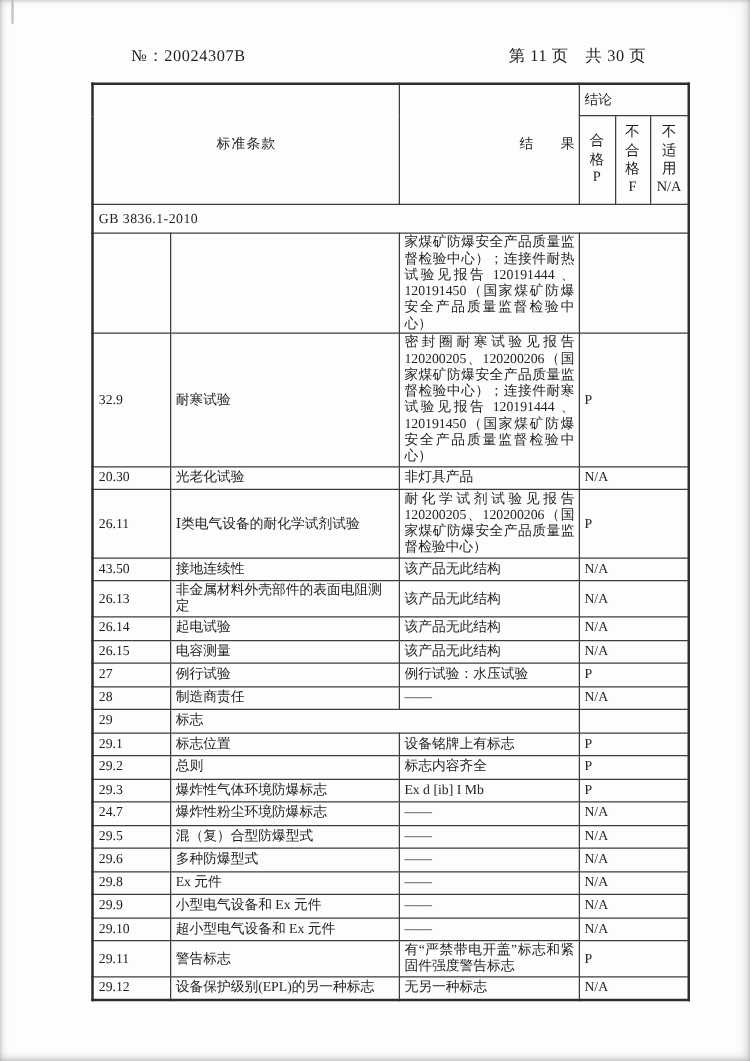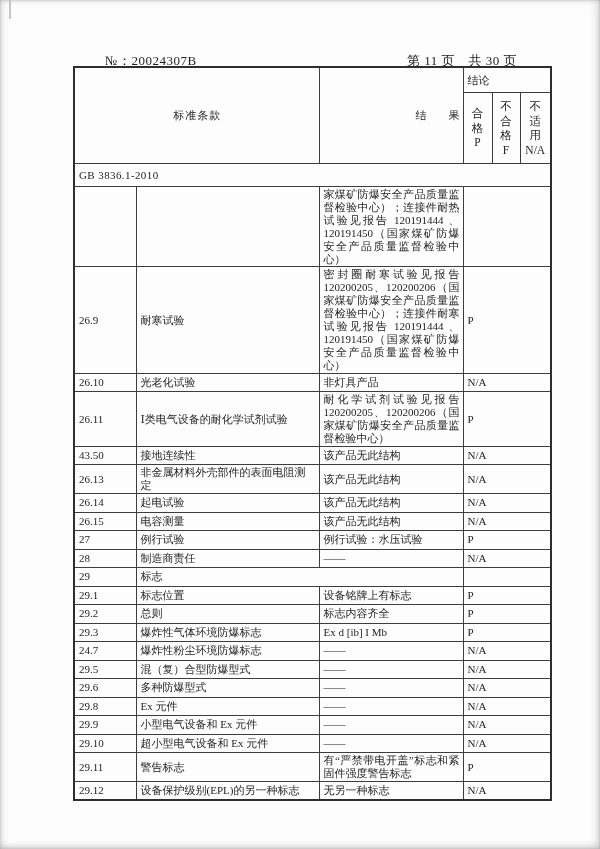--- a/index.html
+++ b/index.html
@@ -12,21 +12,21 @@
     overflow:hidden;
     box-shadow: inset 0 0 3px rgba(0,0,0,.18), inset -4px 0 8px rgba(0,0,0,.10), inset 0 -3px 7px rgba(0,0,0,.10), inset 3px 0 6px rgba(0,0,0,.06);
   }
   
   .page::before{
     content:"";
     position:absolute;left:9px;top:0;width:2px;height:19px;
     background:#b8b8b8;opacity:.8;
   }
   .doc-header{
-    position:absolute;top:52px;left:105px;right:83px;
+    position:absolute;top:36px;left:105px;right:83px;
     display:flex;justify-content:space-between;align-items:baseline;
     font-size:13px;letter-spacing:.5px;
   }
   table.report{
     position:absolute;left:73px;top:66px;
     width:477px;
     border-collapse:collapse;
     table-layout:fixed;
     border:2px solid #2e2e2e;
   }
@@ -101,27 +101,27 @@
         <tr>
           <td class="section" colspan="6">GB 3836.1-2010</td>
         </tr>
         <tr>
           <td class="clause"></td>
           <td class="name"></td>
           <td class="result">家煤矿防爆安全产品质量监督检验中心）；连接件耐热试验见报告 120191444 、120191450（国家煤矿防爆安全产品质量监督检验中心）</td>
           <td class="verdict" colspan="3"></td>
         </tr>
         <tr>
-          <td class="clause">26.9</td>
+          <td class="clause">32.9</td>
           <td class="name">耐寒试验</td>
           <td class="result">密封圈耐寒试验见报告 120200205、120200206（国家煤矿防爆安全产品质量监督检验中心）；连接件耐寒试验见报告 120191444 、120191450（国家煤矿防爆安全产品质量监督检验中心）</td>
           <td class="verdict" colspan="3">P</td>
         </tr>
         <tr>
-          <td class="clause">26.10</td>
+          <td class="clause">20.30</td>
           <td class="name">光老化试验</td>
           <td class="result">非灯具产品</td>
           <td class="verdict" colspan="3">N/A</td>
         </tr>
         <tr>
           <td class="clause">26.11</td>
           <td class="name">Ⅰ类电气设备的耐化学试剂试验</td>
           <td class="result">耐化学试剂试验见报告 120200205、120200206（国家煤矿防爆安全产品质量监督检验中心）</td>
           <td class="verdict" colspan="3">P</td>
         </tr>

